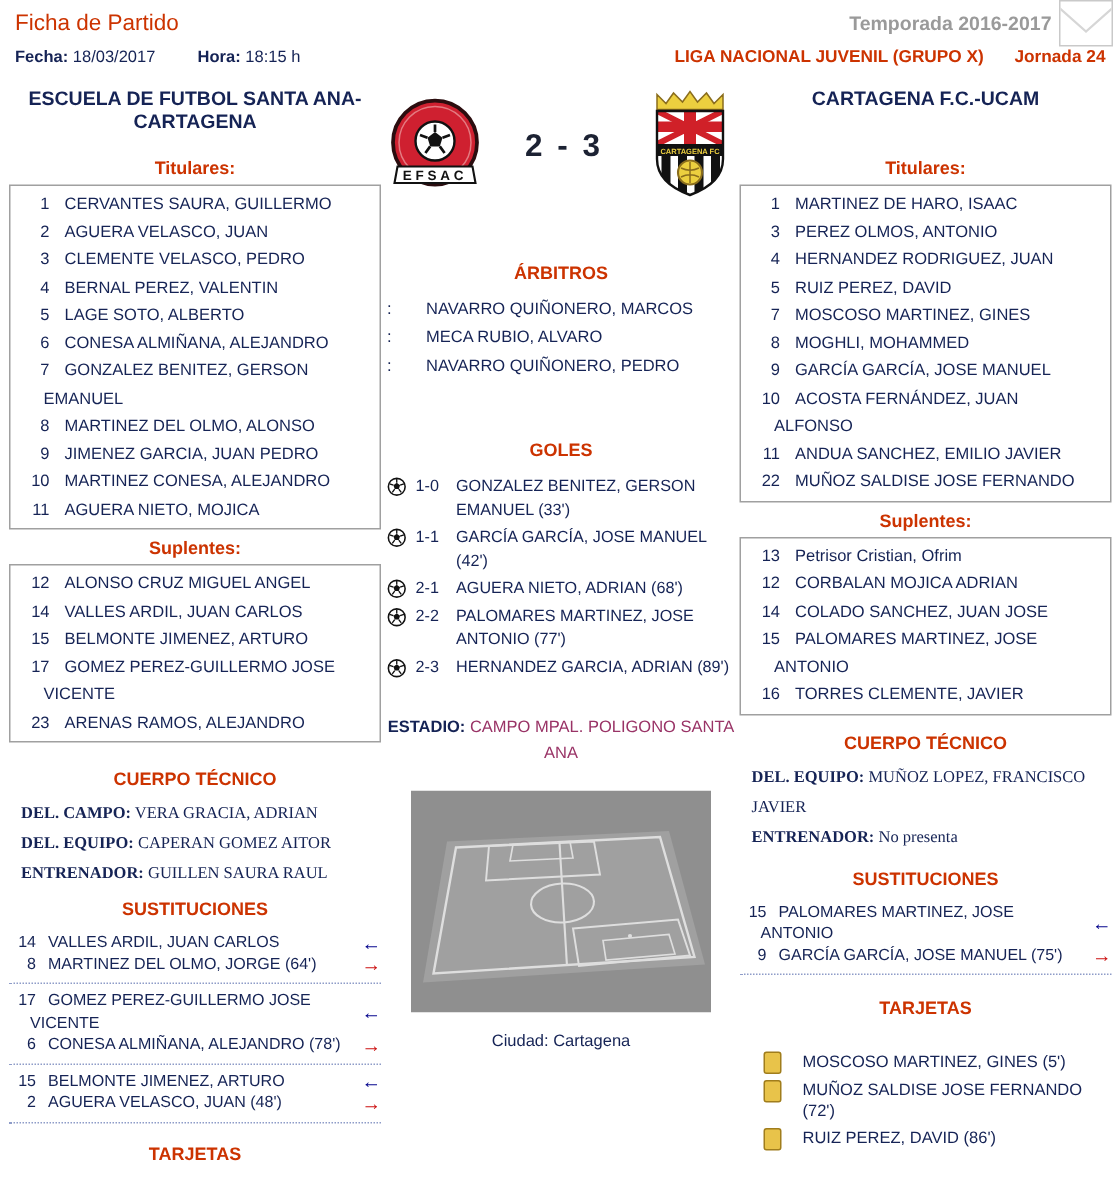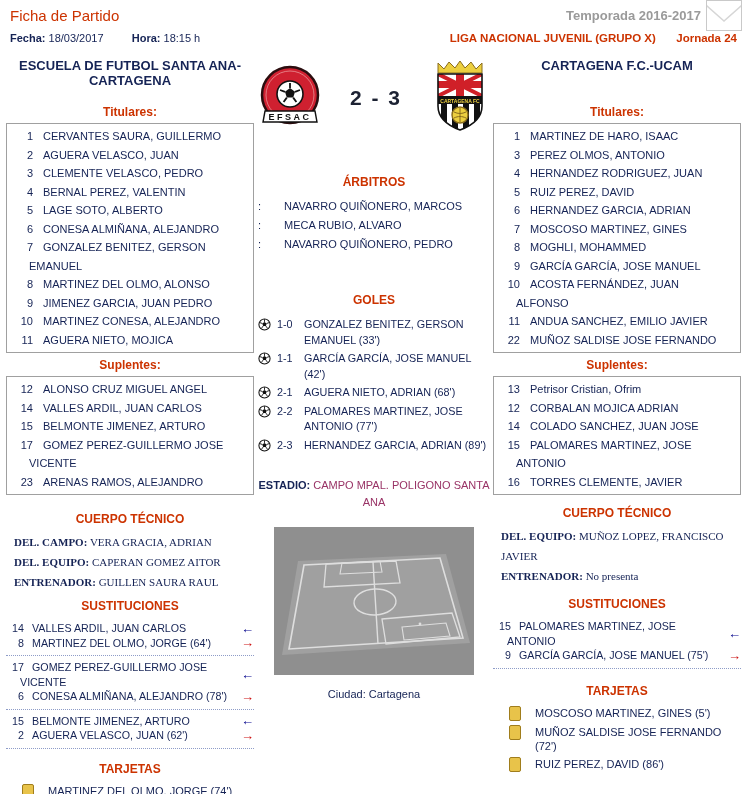--- a/index.html
+++ b/index.html
@@ -35,21 +35,21 @@
   .staff b{font-weight:bold;}
   
   .subs{margin-top:4px;}
   .sub-pair{border-bottom:1px dotted var(--dot);padding:4px 0 5px;}
   .srow{display:flex;align-items:center;line-height:14.5px;font-size:10.7px;}
   .sub-main{flex:1;padding-left:14px;text-indent:-14px;}
   .sub-main .num{display:inline-block;min-width:18px;text-align:right;margin-right:8px;text-indent:0;}
   .arr{width:16px;text-align:right;font-weight:bold;font-size:13px;line-height:13px;}
   .arr.in{color:var(--arrow-in);}  .arr.out{color:var(--arrow-out);}
   
-  .cards{margin-top:8px;}
+  .cards{margin-top:22px;}
   .crow{display:flex;margin-bottom:4px;line-height:14px;}
   .card-chip{flex:0 0 10px;height:13px;background:var(--card-yellow);border:1px solid #a07d1c;
              border-radius:2px;margin:0 14px 0 16px;}
   
   .crest-row{display:flex;align-items:center;justify-content:space-between;height:78px;}
   .score{font-size:21px;font-weight:bold;color:#1c2233;letter-spacing:2px;white-space:nowrap;}
   .arb-row{display:flex;line-height:19px;}
   .arb-row .pre{width:10px;margin-right:16px;}
   .goals{margin-top:10px;}
   .grow{display:flex;margin-bottom:3px;line-height:15.5px;font-size:10.8px;}
@@ -143,21 +143,21 @@
             <span class="sub-main"><span class="num">6</span><span>CONESA ALMIÑANA, ALEJANDRO (78')</span></span>
             <span class="arr out">→</span>
           </div>
       </div>
       <div class="sub-pair">
         <div class="srow">
             <span class="sub-main"><span class="num">15</span><span>BELMONTE JIMENEZ, ARTURO</span></span>
             <span class="arr in">←</span>
           </div>
         <div class="srow">
-            <span class="sub-main"><span class="num">2</span><span>AGUERA VELASCO, JUAN (62')</span></span>
+            <span class="sub-main"><span class="num">2</span><span>AGUERA VELASCO, JUAN (48')</span></span>
             <span class="arr out">→</span>
           </div>
       </div>
     </div>
 
     <div class="sec mt14">TARJETAS</div>
     <div class="cards">
       <div class="crow">
           <span class="card-chip"></span>
           <span class="cname">MARTINEZ DEL OLMO, JORGE (74')</span>
@@ -303,21 +303,20 @@
 
   <div class="col col-right">
     <div class="team-title">CARTAGENA F.C.-UCAM</div>
 
     <div class="sec mt10">Titulares:</div>
     <div class="roster-box">
       <div class="prow"><span class="num">1</span><span>MARTINEZ DE HARO, ISAAC</span></div>
       <div class="prow"><span class="num">3</span><span>PEREZ OLMOS, ANTONIO</span></div>
       <div class="prow"><span class="num">4</span><span>HERNANDEZ RODRIGUEZ, JUAN</span></div>
       <div class="prow"><span class="num">5</span><span>RUIZ PEREZ, DAVID</span></div>
-      <div class="prow"><span class="num">6</span><span>HERNANDEZ GARCIA, ADRIAN</span></div>
       <div class="prow"><span class="num">7</span><span>MOSCOSO MARTINEZ, GINES</span></div>
       <div class="prow"><span class="num">8</span><span>MOGHLI, MOHAMMED</span></div>
       <div class="prow"><span class="num">9</span><span>GARCÍA GARCÍA, JOSE MANUEL</span></div>
       <div class="prow"><span class="num">10</span><span>ACOSTA FERNÁNDEZ, JUAN ALFONSO</span></div>
       <div class="prow"><span class="num">11</span><span>ANDUA SANCHEZ, EMILIO JAVIER</span></div>
       <div class="prow"><span class="num">22</span><span>MUÑOZ SALDISE JOSE FERNANDO</span></div>
     </div>
 
     <div class="sec mt6">Suplentes:</div>
     <div class="roster-box">

